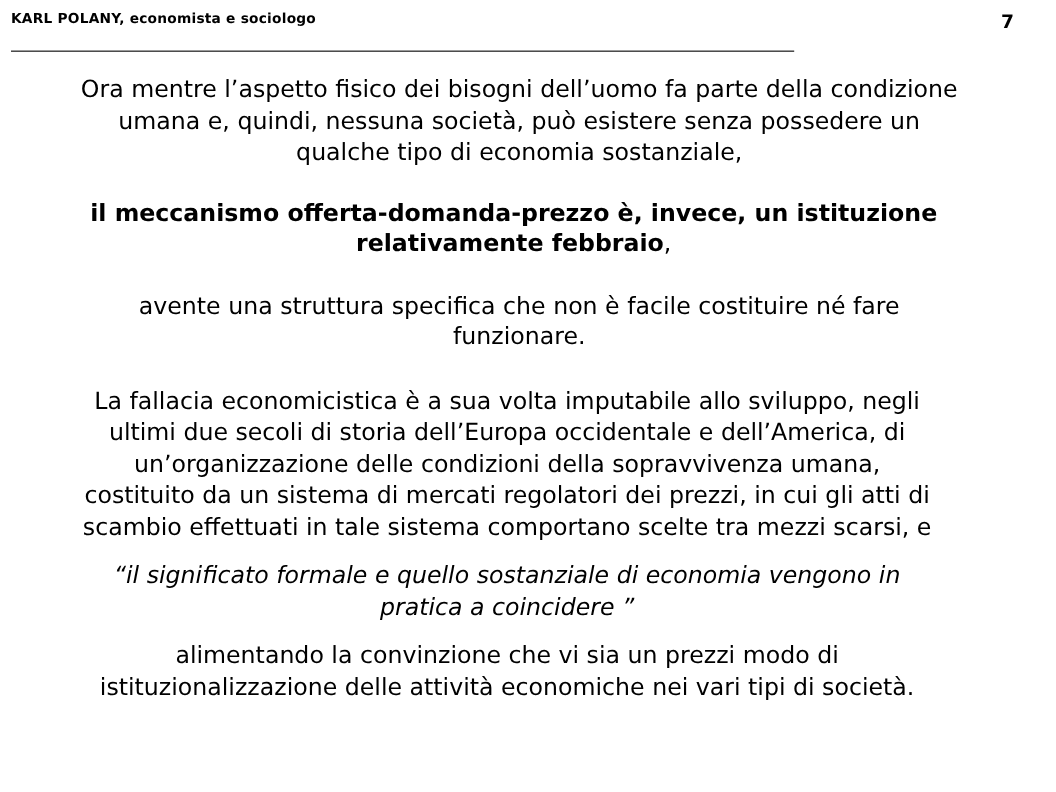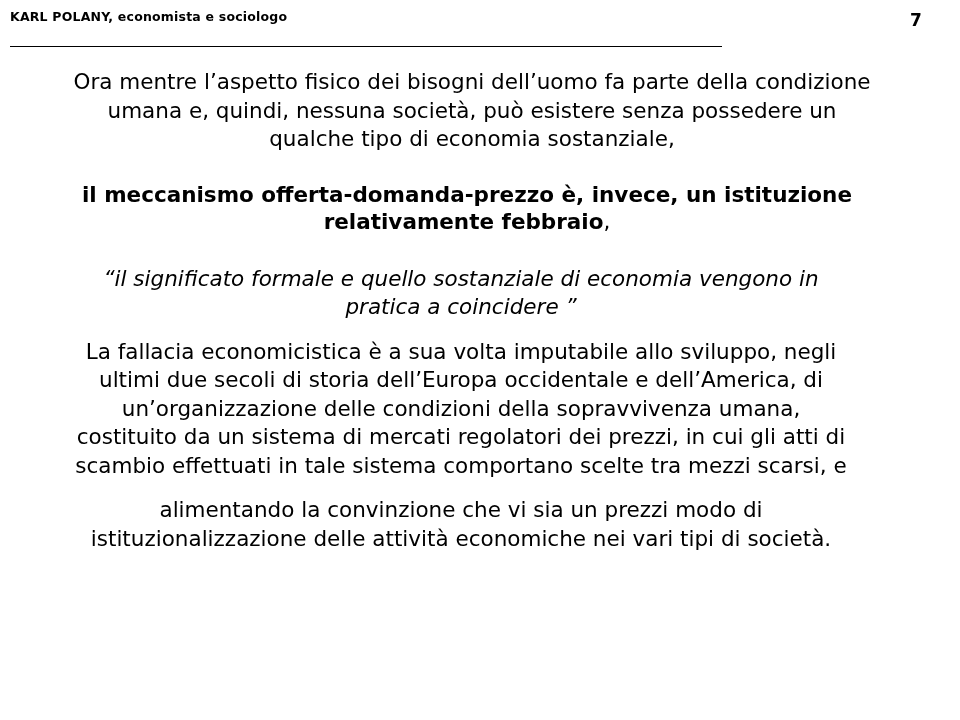--- a/index.html
+++ b/index.html
@@ -103,21 +103,22 @@
   <div class="header-rule"></div>
 
   <div class="page-number">7</div>
 
   <div class="body-area">
 
     <p class="para p1">Ora mentre l’aspetto fisico dei bisogni dell’uomo fa parte della condizione umana e, quindi, nessuna società, può esistere senza possedere un qualche tipo di economia sostanziale,</p>
 
     <p class="para p2"><span> il meccanismo offerta-domanda-prezzo è, invece, un istituzione relativamente febbraio</span><span class="tail">,</span></p>
 
+    <p class="para p3">avente una struttura specifica che non è facile costituire né fare funzionare.</p>
 
     <div class="p4">
+      <p class="para">La fallacia economicistica è a sua volta imputabile allo sviluppo, negli ultimi due secoli di storia dell’Europa occidentale e dell’America, di un’organizzazione delle condizioni della sopravvivenza umana, costituito da un sistema di mercati regolatori dei prezzi, in cui gli atti di scambio effettuati in tale sistema comportano scelte tra mezzi scarsi, e</p>
       <p class="para italic-quote">“il significato formale e quello sostanziale di economia vengono in pratica a coincidere ”</p>
-      <p class="para">La fallacia economicistica è a sua volta imputabile allo sviluppo, negli ultimi due secoli di storia dell’Europa occidentale e dell’America, di un’organizzazione delle condizioni della sopravvivenza umana, costituito da un sistema di mercati regolatori dei prezzi, in cui gli atti di scambio effettuati in tale sistema comportano scelte tra mezzi scarsi, e</p>
       <p class="para">alimentando la convinzione che vi sia un prezzi modo di istituzionalizzazione delle attività economiche nei vari tipi di società.</p>
     </div>
 
   </div>
 </div>
 
 </body></html>

